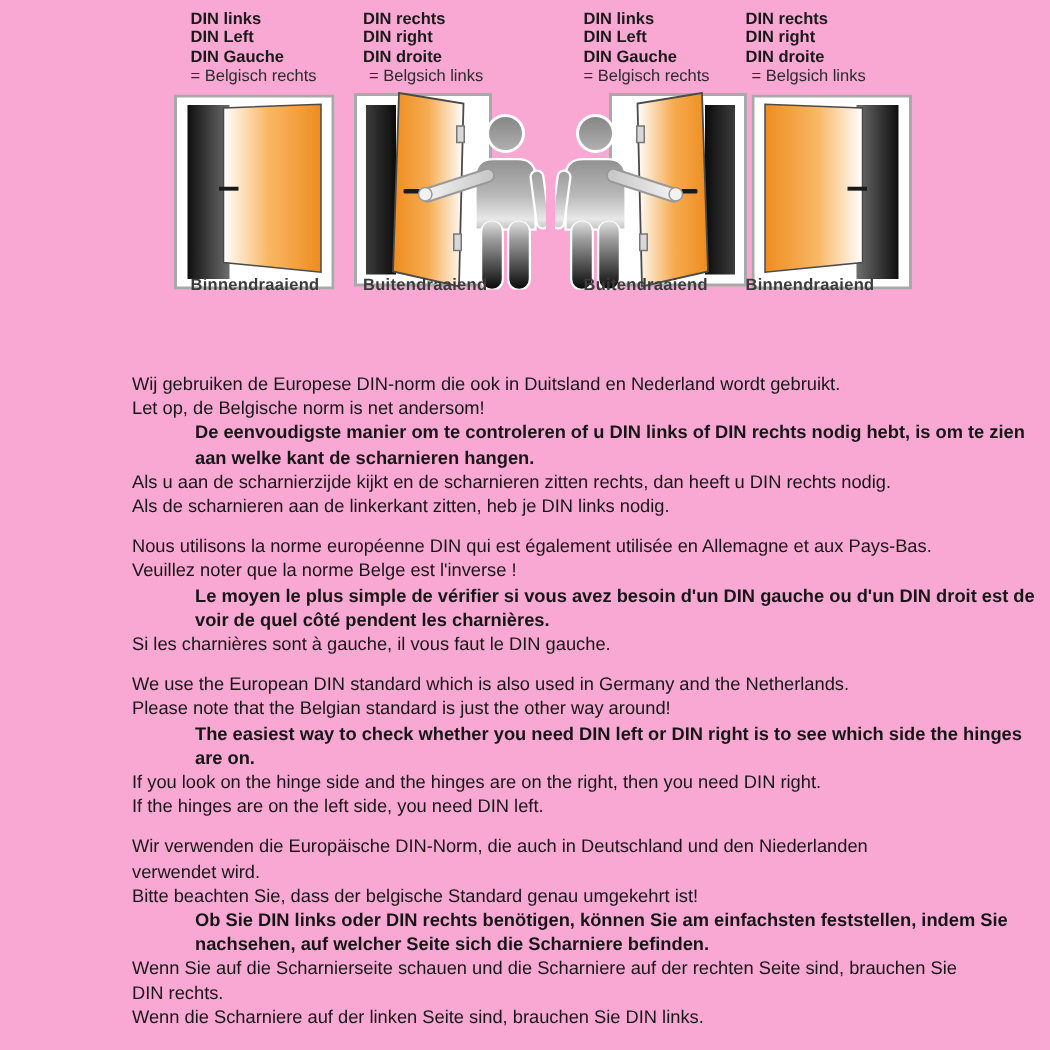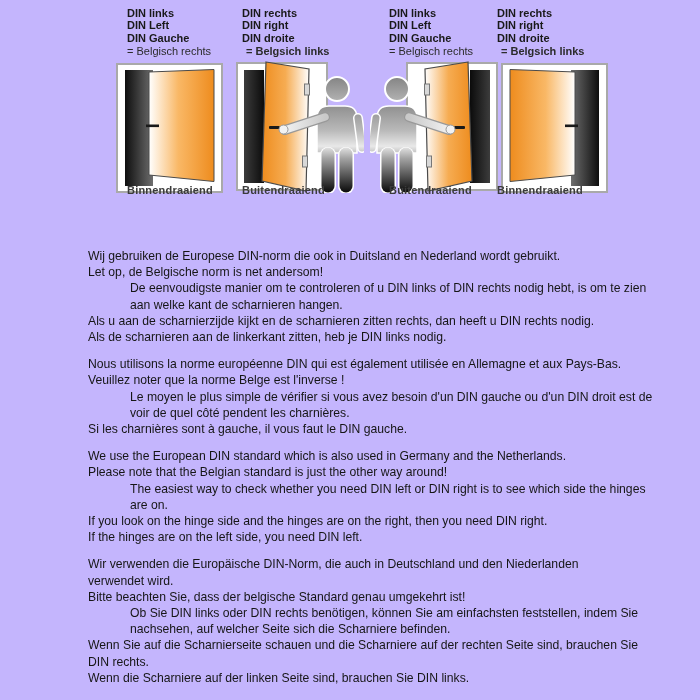--- a/index.html
+++ b/index.html
@@ -1,31 +1,31 @@
 <!DOCTYPE html>
 <html><head>
 <meta charset="utf-8">
 <style>
   html,body{margin:0;padding:0;background:#fff;}
-  .page{position:relative;width:700px;height:700px;background:#c4b5fd;overflow:hidden;
+  .page{position:relative;width:700px;height:700px;background:#f9a8d4;overflow:hidden;
         font-family:"Liberation Sans",sans-serif;}
   
   .labels{position:absolute;top:7px;font-size:11px;font-weight:bold;line-height:12.4px;
           color:#191919;white-space:nowrap;}
   .lab-equiv{font-weight:normal;color:#2b2b2b;margin-top:1px;}
-  .lab-equiv.shift{margin-left:4px;font-weight:bold;}
+  .lab-equiv.shift{margin-left:4px;}
   .door{position:absolute;}
   .mirror{transform:scaleX(-1);}
   .caption{position:absolute;top:184px;font-size:11px;font-weight:bold;color:#3b3b3b;
            white-space:nowrap;letter-spacing:.2px;}
   
   .textblock{position:absolute;left:88px;top:248px;}
   .para{margin-bottom:11px;}
   .tl{font-size:12.2px;line-height:16.2px;color:#161616;white-space:nowrap;}
-  .tl.bold{font-weight:normal;padding-left:42px;}
+  .tl.bold{font-weight:bold;padding-left:42px;}
 </style>
 </head>
 <body>
 
 <div class="page">
 
   <svg width="0" height="0" style="position:absolute">
     <defs>
       <linearGradient id="gDark" x1="0" y1="0" x2="1" y2="0">
         <stop offset="0" stop-color="#0e0e0e"></stop>

